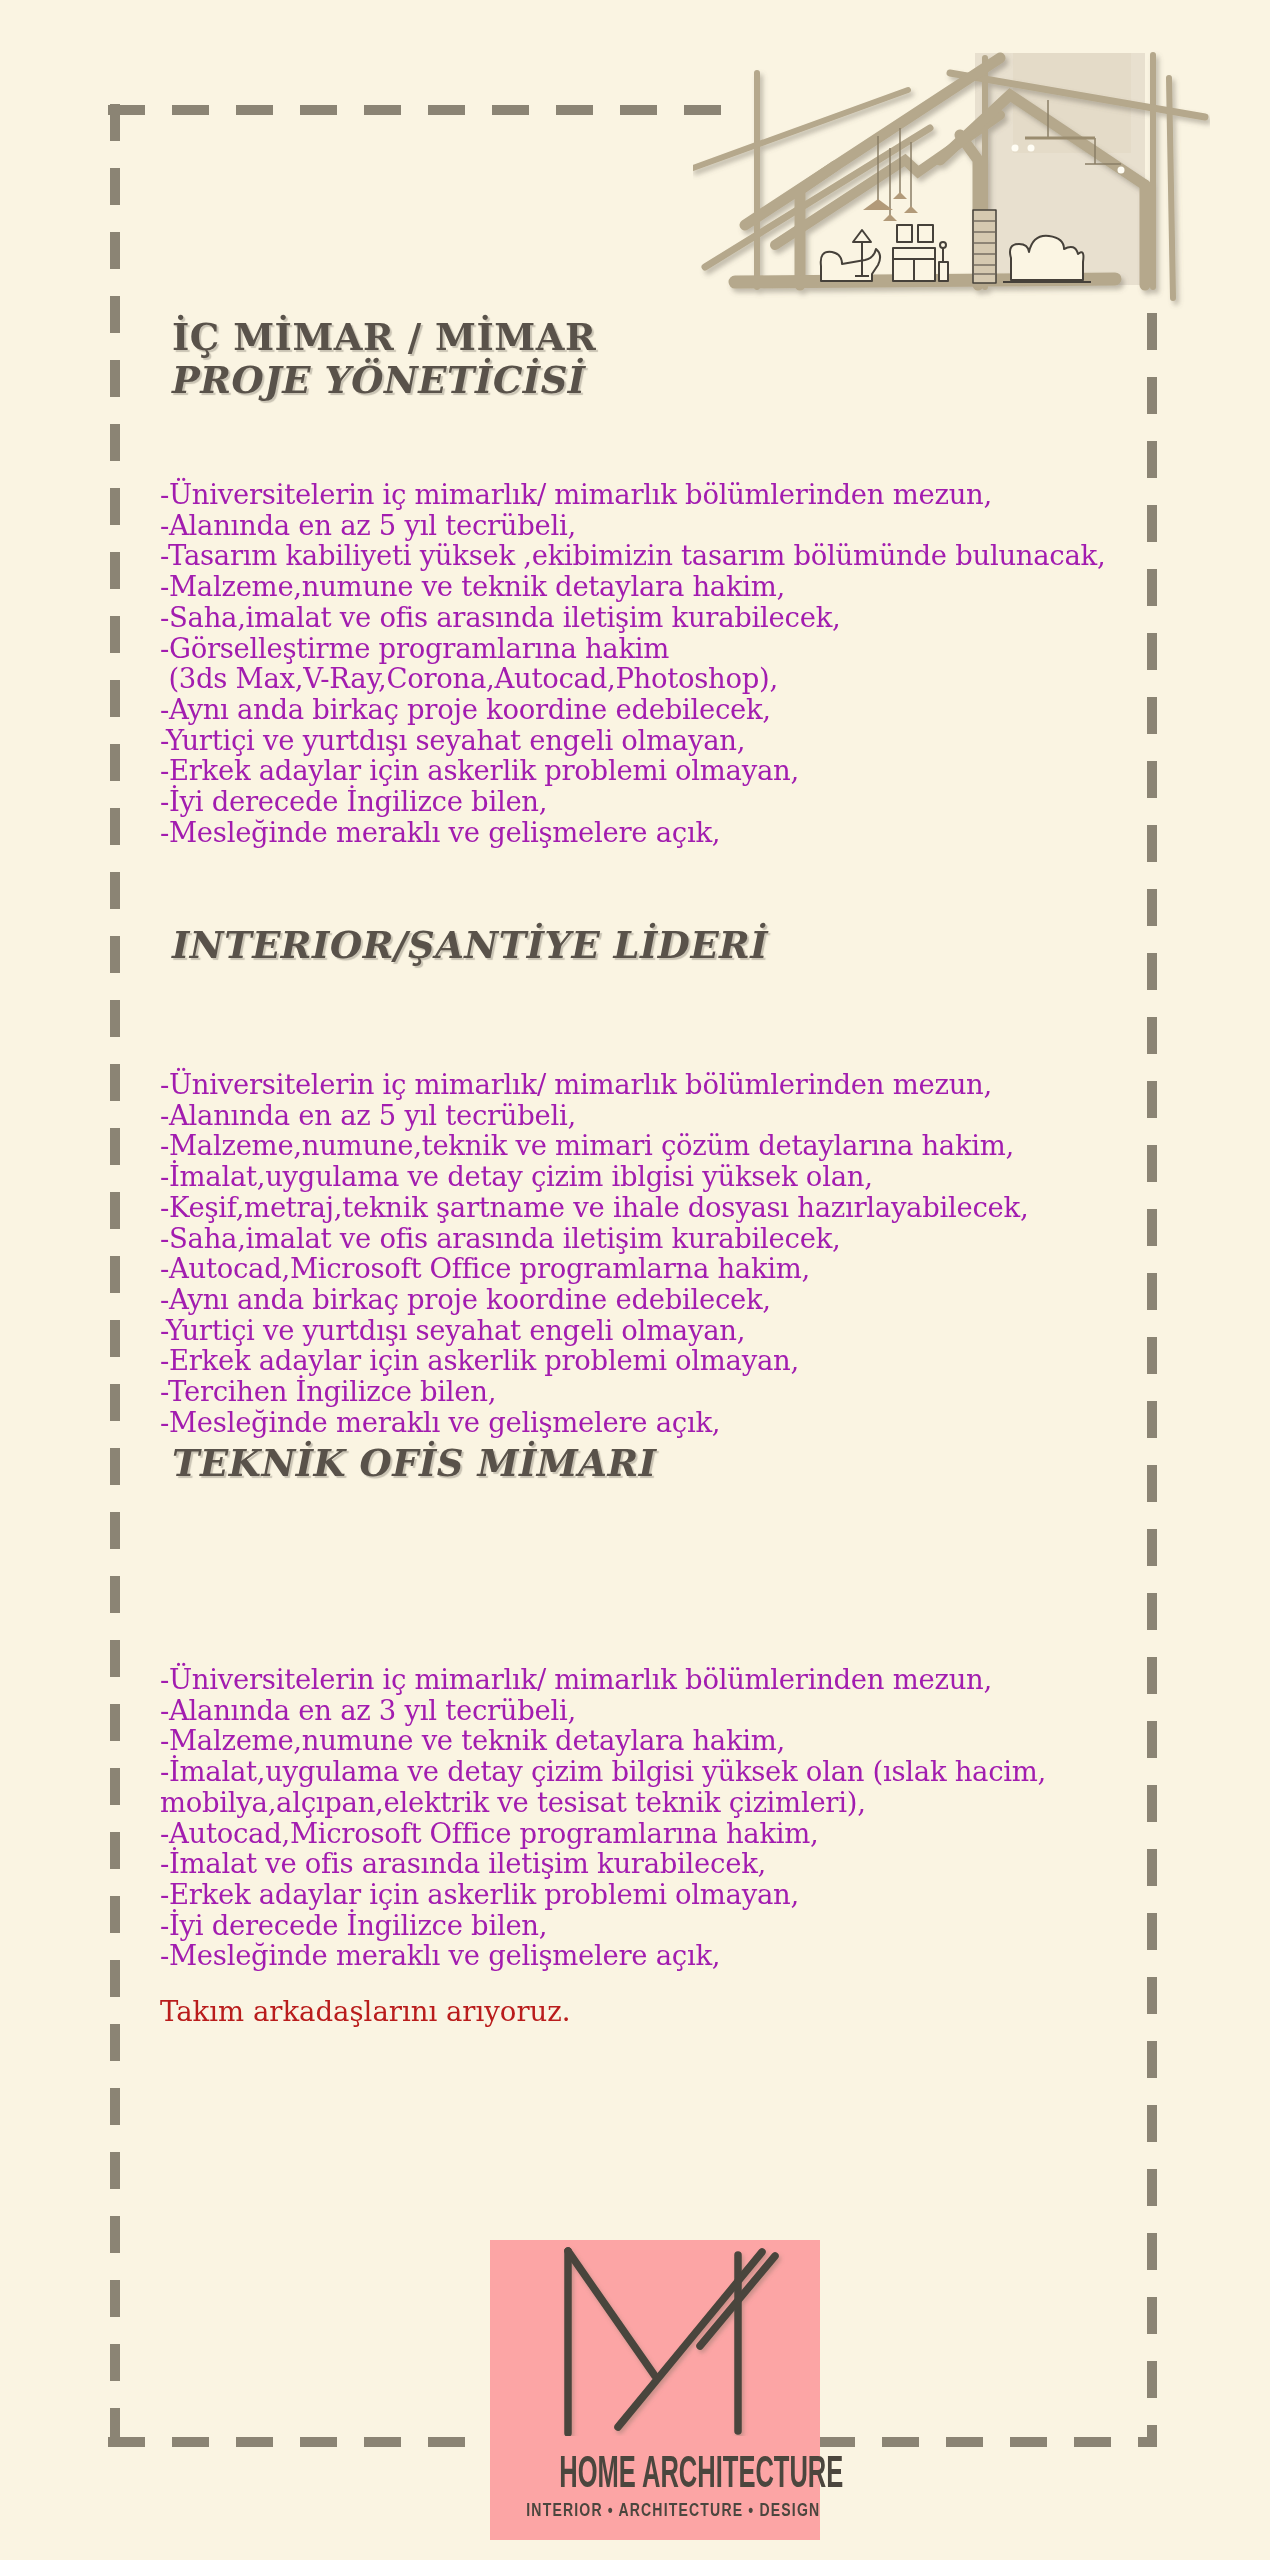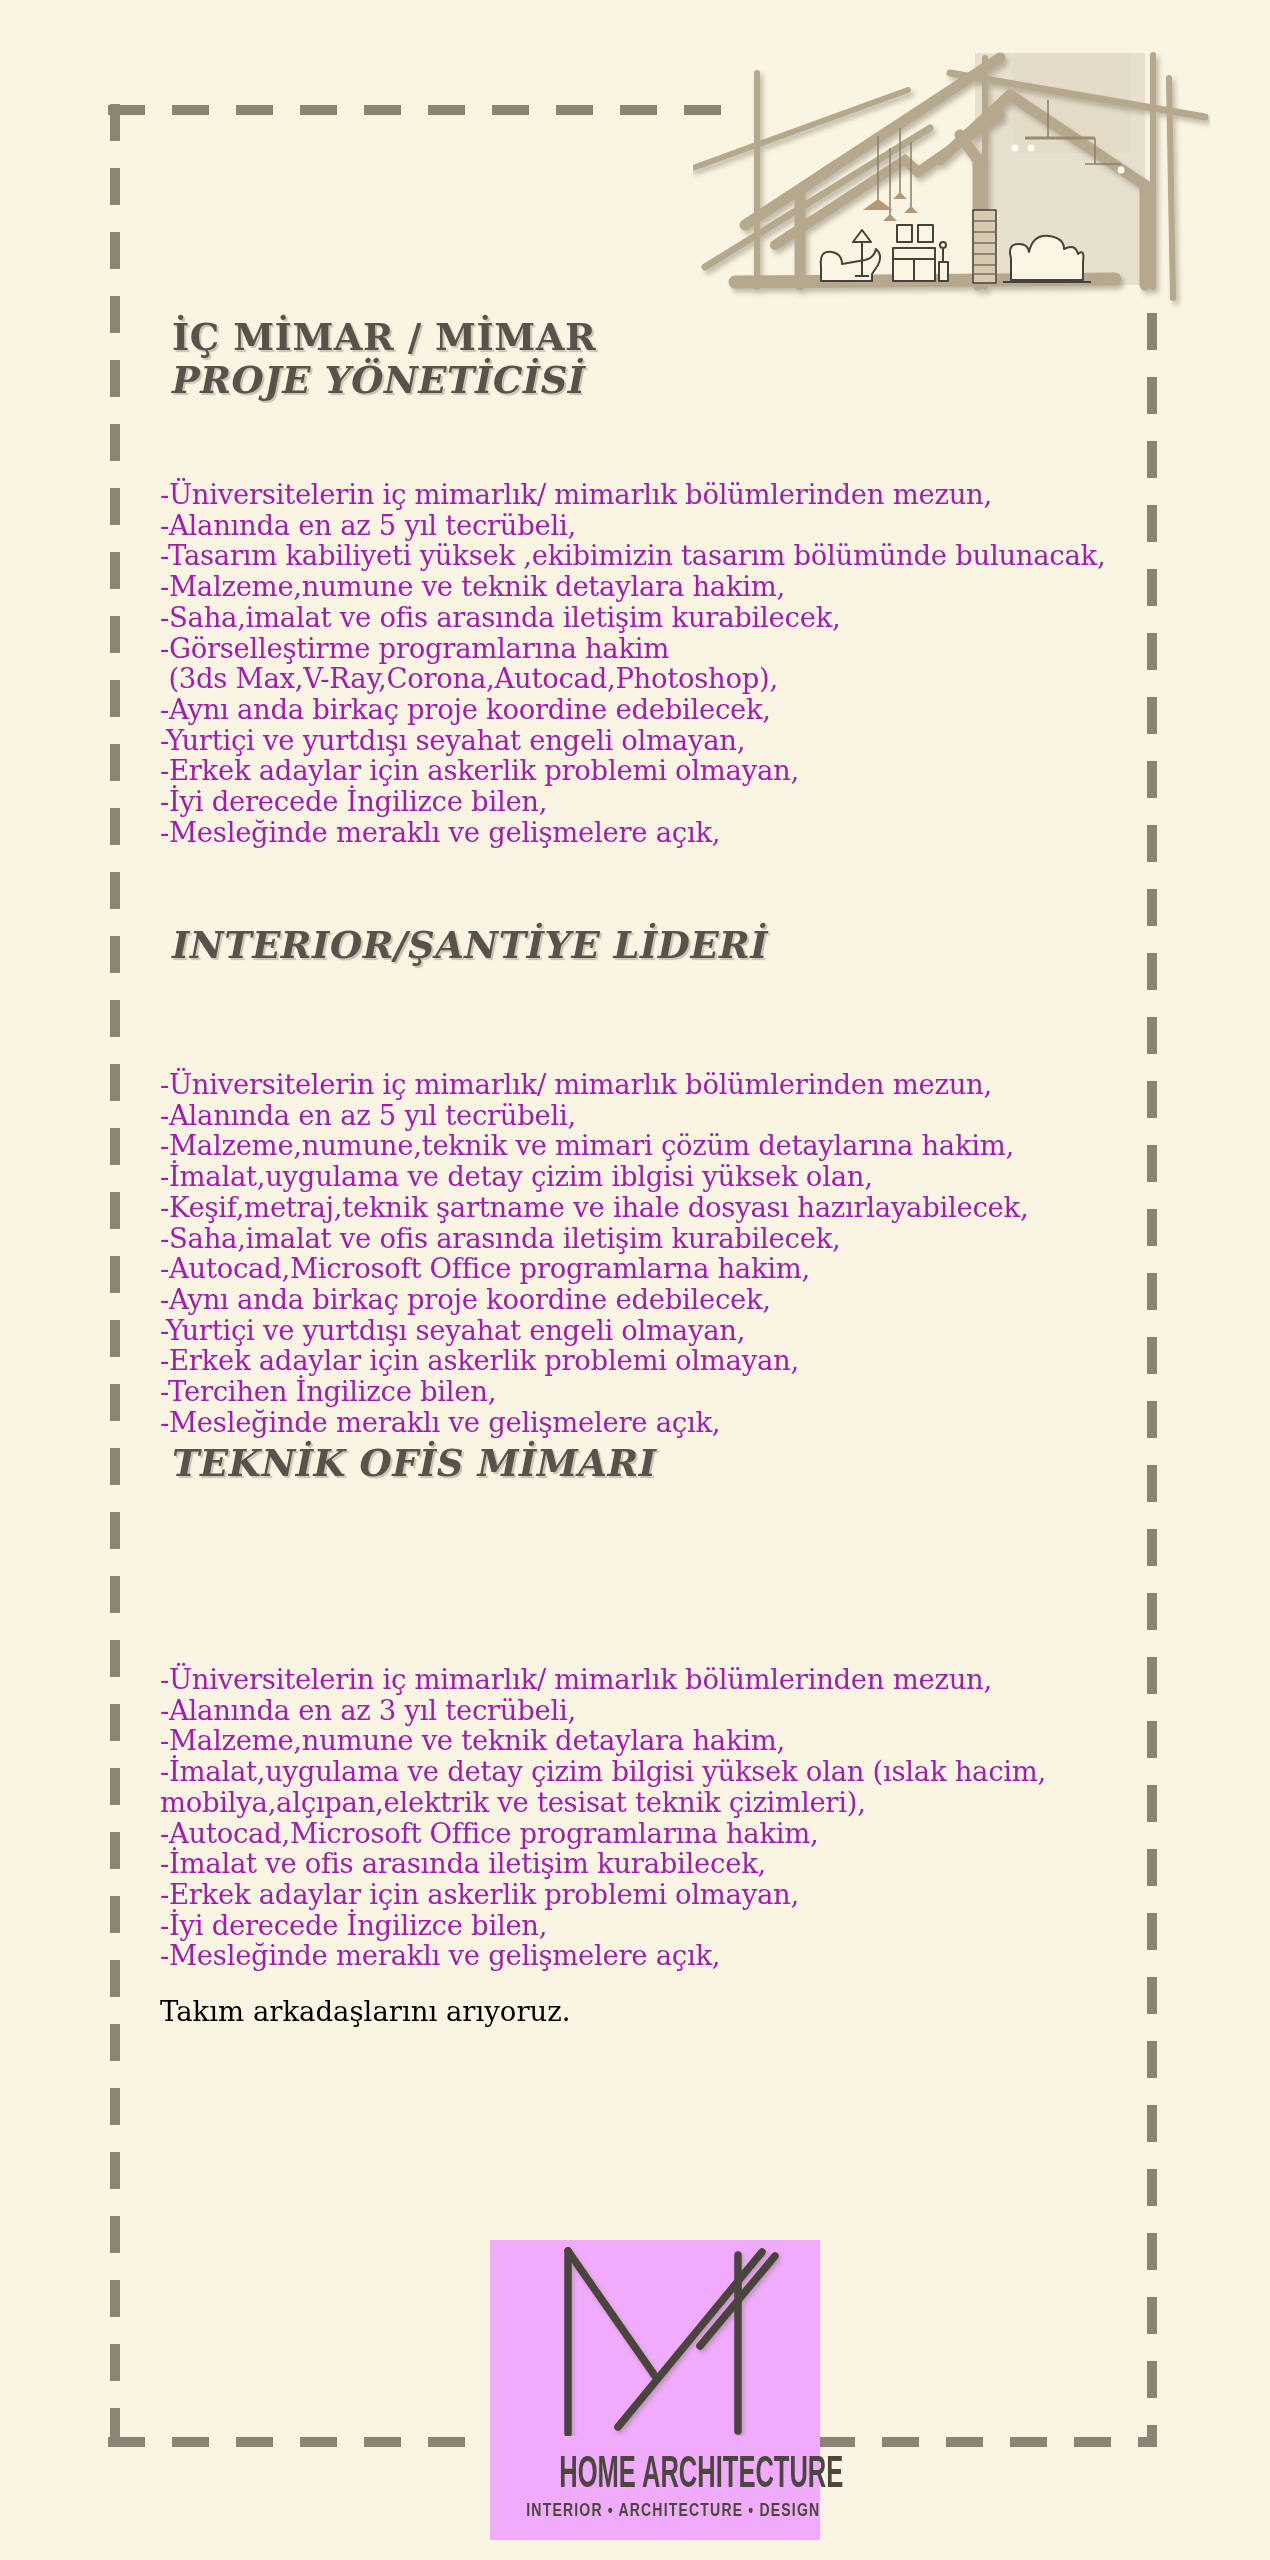--- a/index.html
+++ b/index.html
@@ -25,27 +25,27 @@
     position:absolute;left:160px;width:990px;color:#a21caf;
     font-size:27.5px;line-height:30.7px;letter-spacing:-.3px;
     white-space:pre-line;
   }
   #list-1{top:479px;}
   #list-2{top:1069px;}
   #list-3{top:1664px;}
   
   #footer{
     position:absolute;left:160px;top:1995px;width:1000px;
-    color:#000000;font-size:27.5px;line-height:32px;
+    color:#b91c1c;font-size:27.5px;line-height:32px;
   }
   .email{font-style:italic;font-size:31px;}
   
   #logo{
     position:absolute;left:490px;top:2240px;width:330px;height:300px;
-    background:#f0abfc;text-align:center;
+    background:#fca5a5;text-align:center;
   }
   #monogram{display:block;margin:0 auto;}
   .logo-name{
     display:block;font-family:"Liberation Sans",sans-serif;font-weight:bold;
     font-size:44px;line-height:1;color:#4b463e;white-space:nowrap;
     transform:scaleX(.58);transform-origin:center;margin-top:14px;
   }
   .logo-tagline{
     display:block;font-family:"Liberation Sans",sans-serif;font-weight:bold;
     font-size:18px;line-height:1;color:#4b463e;white-space:nowrap;

